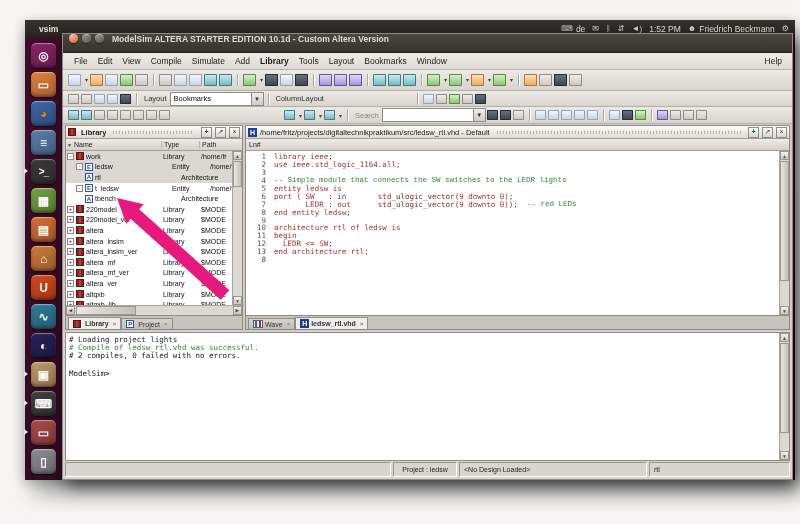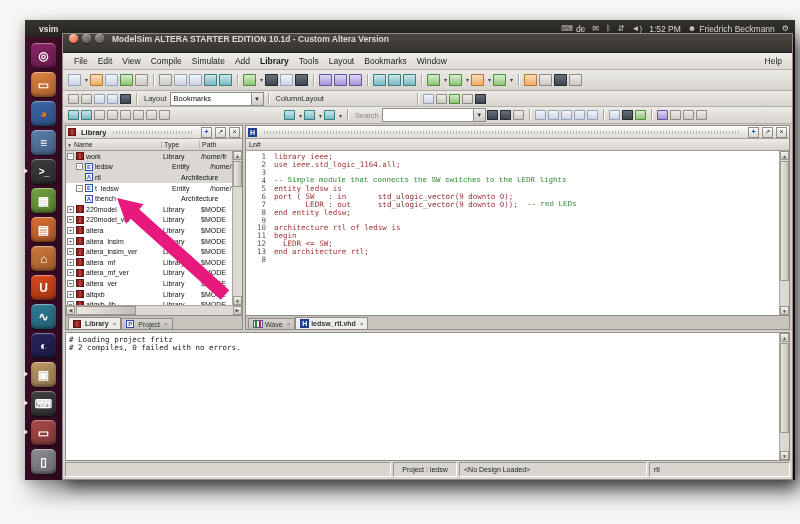--- a/index.html
+++ b/index.html
@@ -512,20 +512,21 @@
               <span>Project</span>
               <span class="tx">×</span>
             </span>
           </div>
       </div>
 
       <div class="rightcol">
         <div class="panel">
           <div class="phead">
             <span class="hicon">H</span>
+            <span class="ptitle" style="font-weight:normal;">/home/fritz/projects/digitaltechnikpraktikum/src/ledsw_rtl.vhd - Default</span>
             <span class="grip"></span>
             <span class="pbtn plus">+</span>
             <span class="pbtn">↗</span>
             <span class="pbtn">×</span>
           </div>
           <div class="lnhead">Ln#</div>
           <div class="edbody">
             <div class="edlines" id="code-lines">
                 <div class="code-line"><span class="ln">1</span><span class="seg code">library ieee;</span></div>
                 <div class="code-line"><span class="ln">2</span><span class="seg code">use ieee.std_logic_1164.all;</span></div>
@@ -561,22 +562,24 @@
               <span>ledsw_rtl.vhd</span>
               <span class="tx">×</span>
             </span>
           </div>
       </div>
     </div>
 
     <div class="panel transcript">
       <div class="trbody">
         <div class="trlines" id="tr-lines">
-            <div class="tr-line plain"># Loading project fritz</div>
+            <div class="tr-line plain"># Loading project lights</div>
+            <div class="tr-line ok"># Compile of ledsw_rtl.vhd was successful.</div>
             <div class="tr-line plain"># 2 compiles, 0 failed with no errors.</div>
+            <div class="tr-prompt">ModelSim&gt;</div>
           </div>
         <div class="vscroll">
           <span class="sbtn">▲</span>
           <span class="sthumb" style="height:90px;"></span>
           <span style="flex:1"></span>
           <span class="sbtn">▼</span>
         </div>
       </div>
     </div>
 

